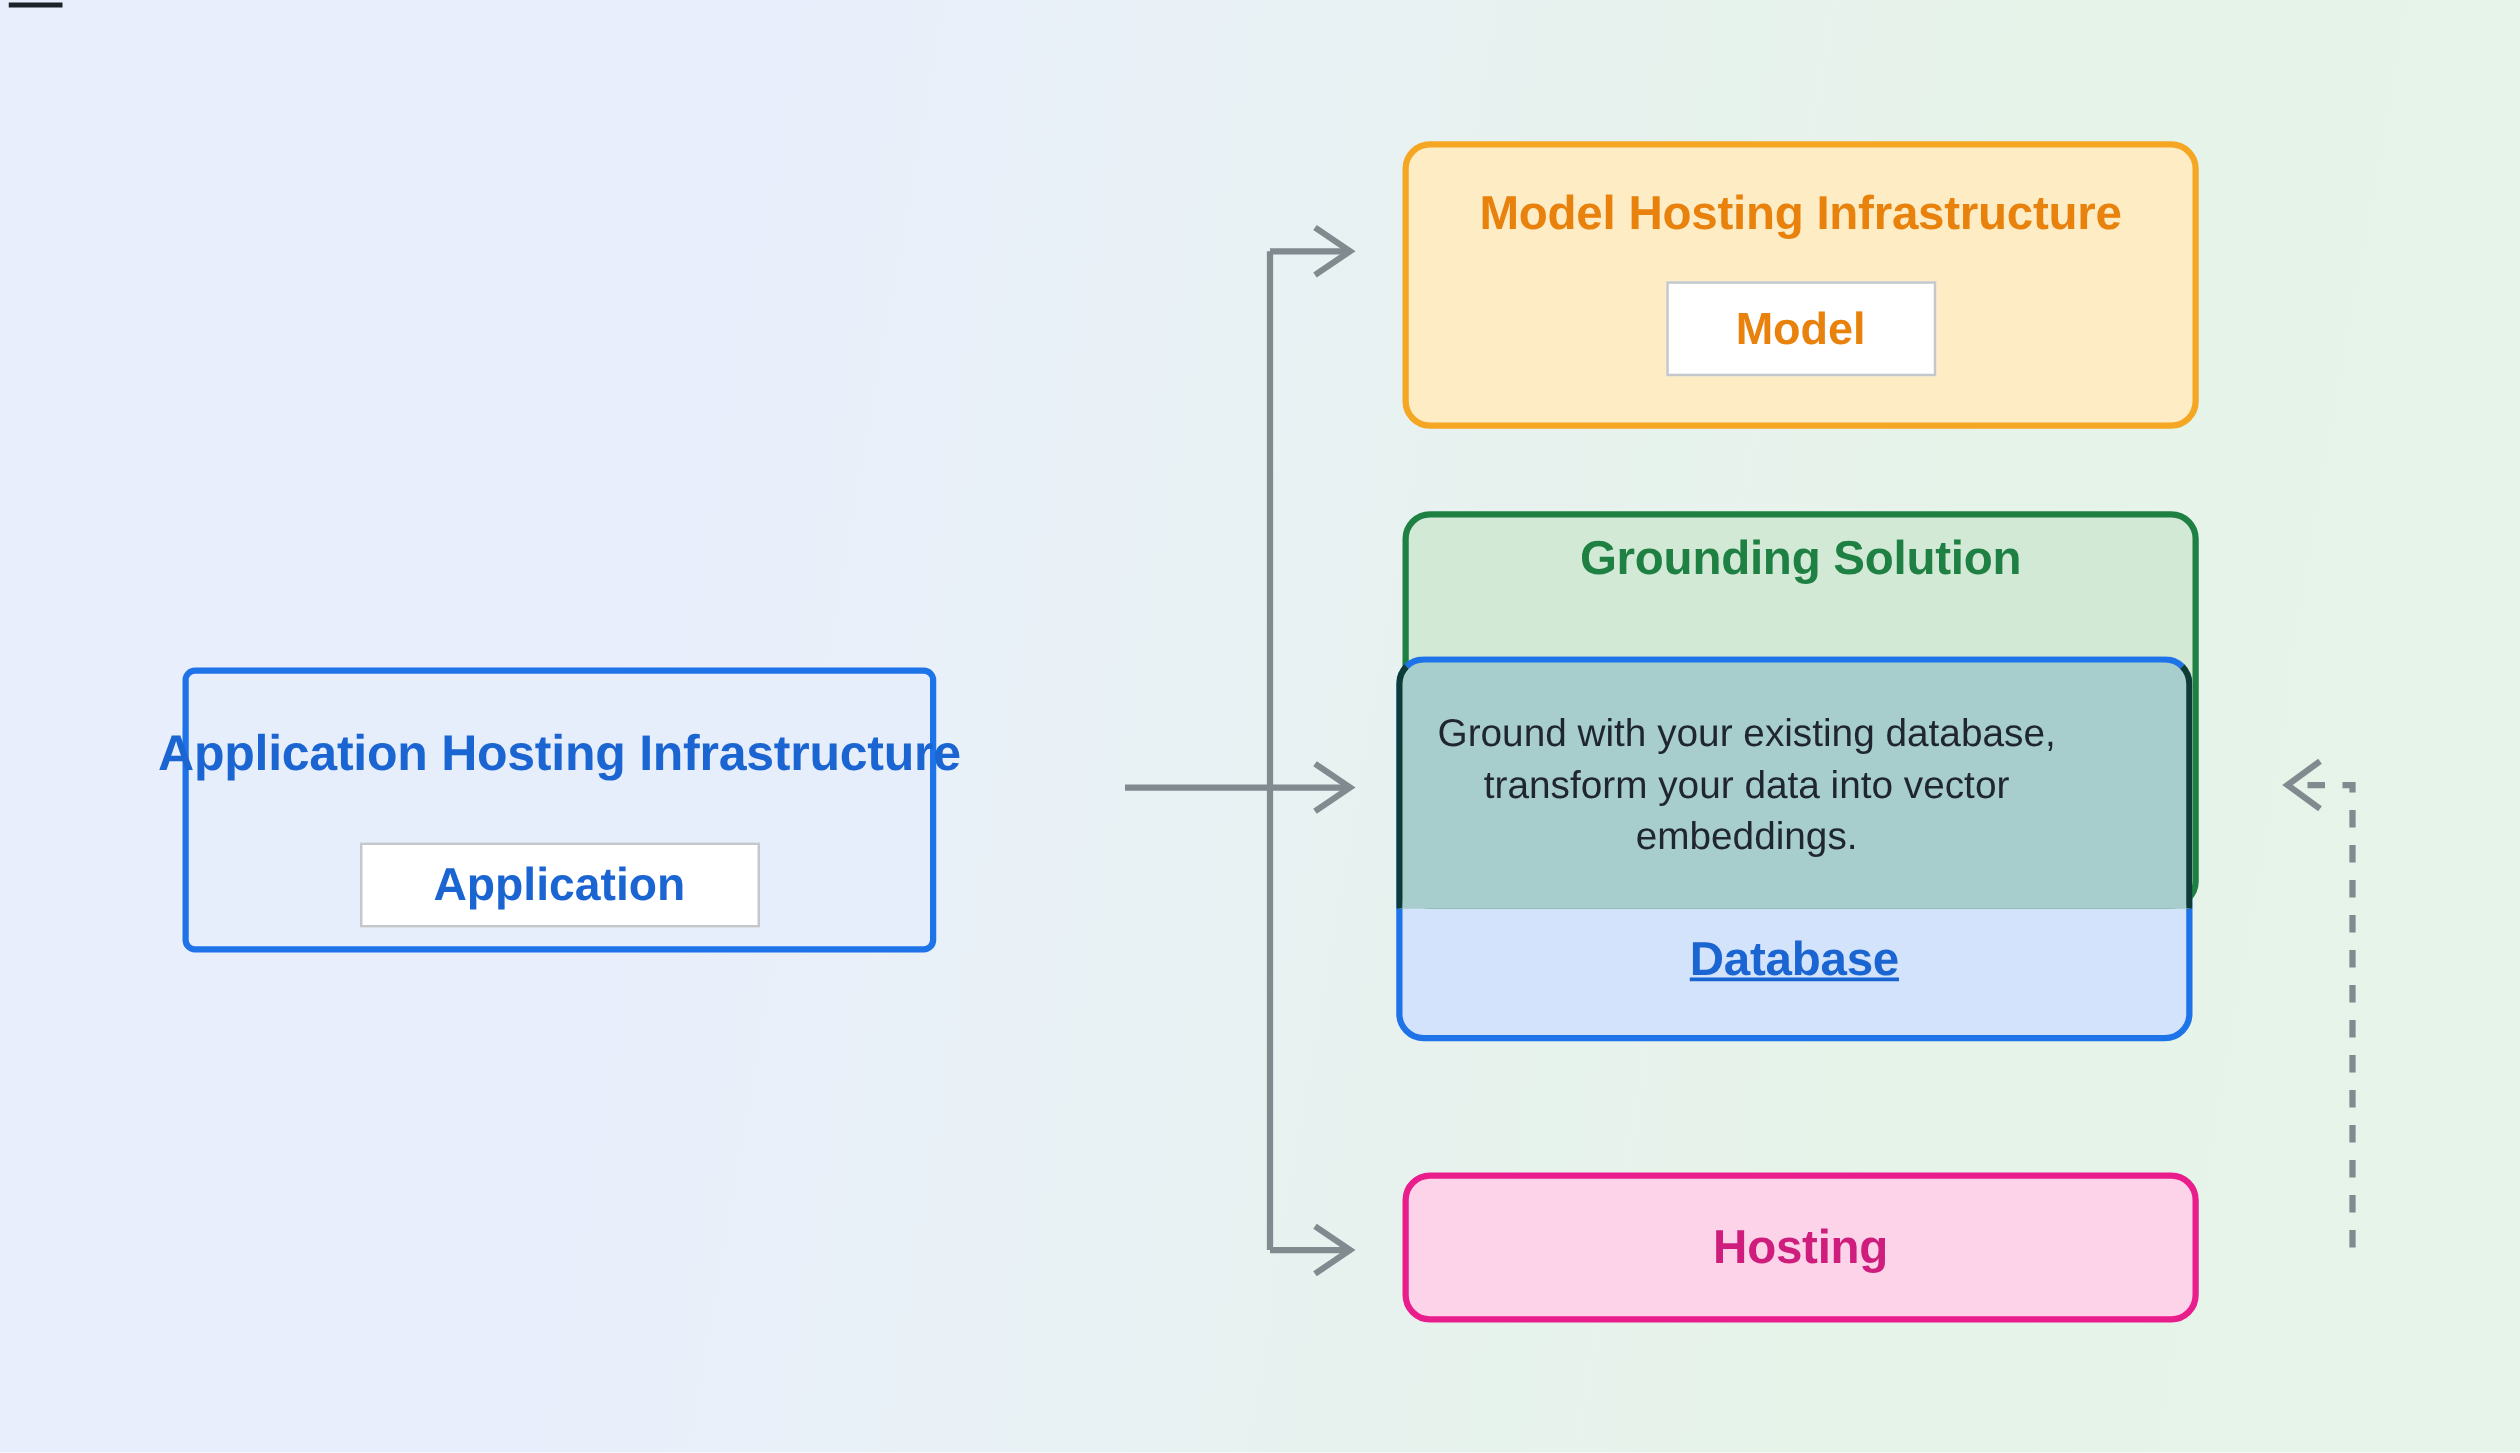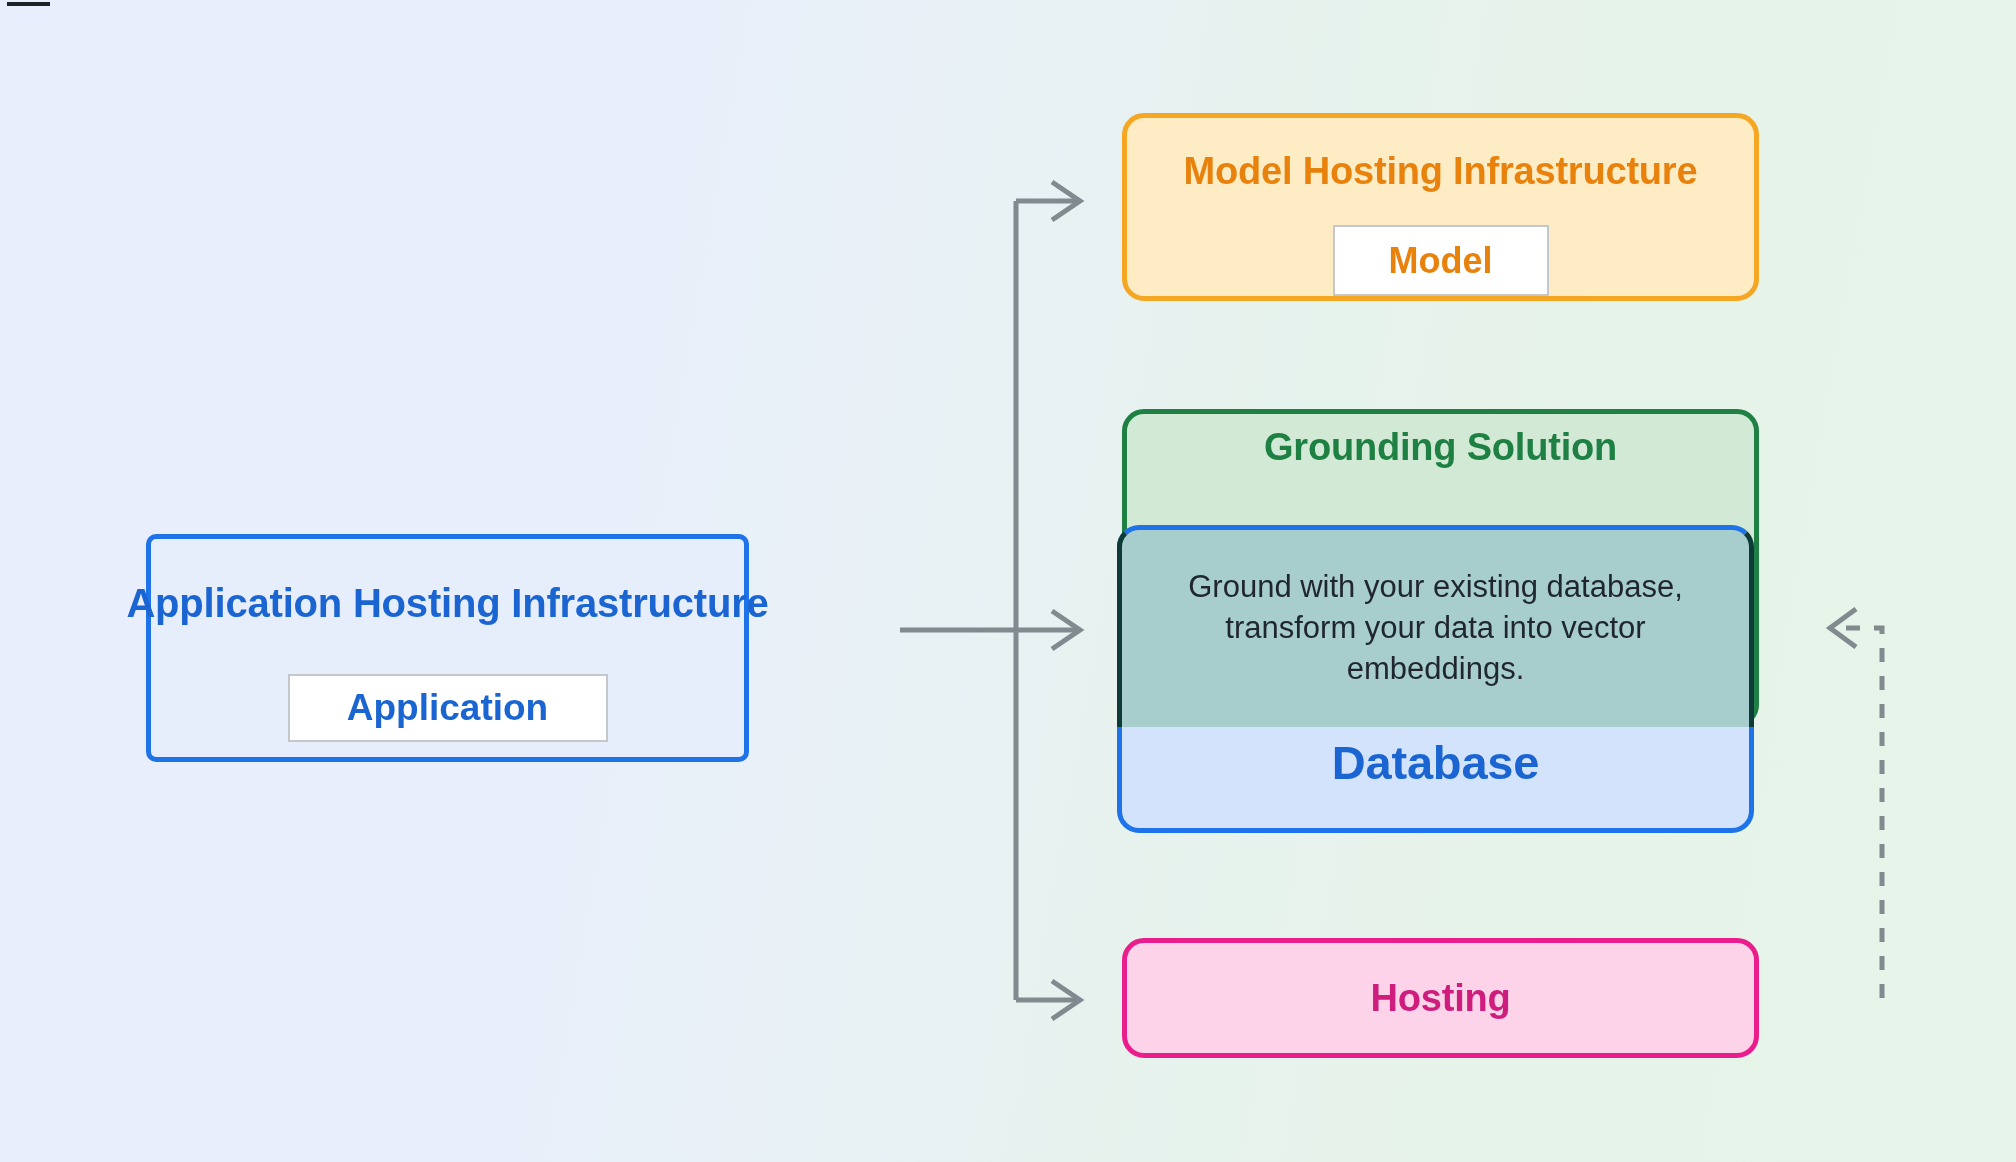--- a/index.html
+++ b/index.html
@@ -82,21 +82,21 @@
     margin-top: 48px;
     font-size: 37px;
     color: #1a65d1;
   }
 
   
   #model-box {
     left: 1122px;
     top: 113px;
     width: 637px;
-    height: 188px;
+    height: 230px;
     background: #fdecc4;
     border: 5px solid #f5a623;
     border-radius: 22px;
   }
   #model-box .box-title {
     color: #e8820c;
     font-size: 38px;
     margin-top: 32px;
   }
   #model-chip {
@@ -131,41 +131,41 @@
     width: 637px;
     height: 308px;
     background: #d3e3fb;
     border: 5px solid #1f73e8;
     border-radius: 22px;
     z-index: 1;
     justify-content: flex-end;
   }
   #database-box .box-title {
     color: #1a65d1;
-    font-size: 47px;
+    font-size: 38px;
     margin-bottom: 38px;
+    text-decoration: underline;
   }
 
   
   #overlap-band {
     position: absolute;
     left: 1117px;
     top: 525px;
     width: 637px;
     height: 202px;
     box-sizing: border-box;
     background: #a7cdcd;
     border-radius: 22px 22px 0 0;
     border-left: 5px solid #0d3b37;
     border-right: 5px solid #0d3b37;
     border-top: 5px solid #1f73e8;
     z-index: 3;
     display: flex;
     align-items: center;
-    justify-content: center;
     padding: 0 28px;
   }
   #grounding-desc {
     color: #1f262e;
     font-size: 31px;
     line-height: 1.32;
     text-align: center;
     white-space: pre-line;
   }
 

